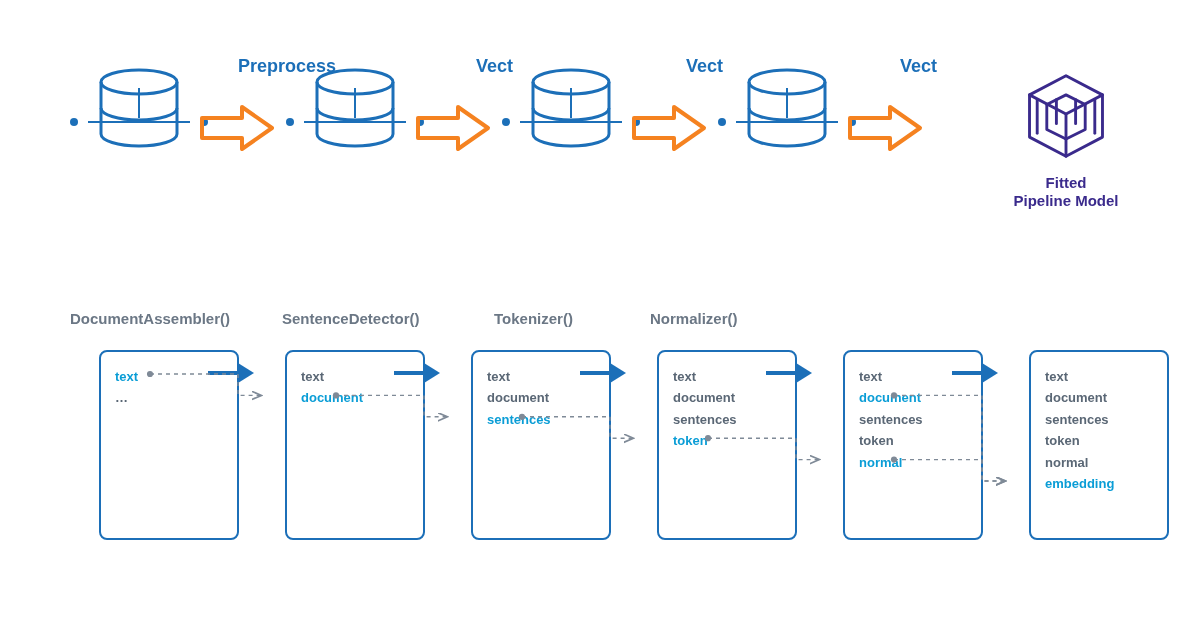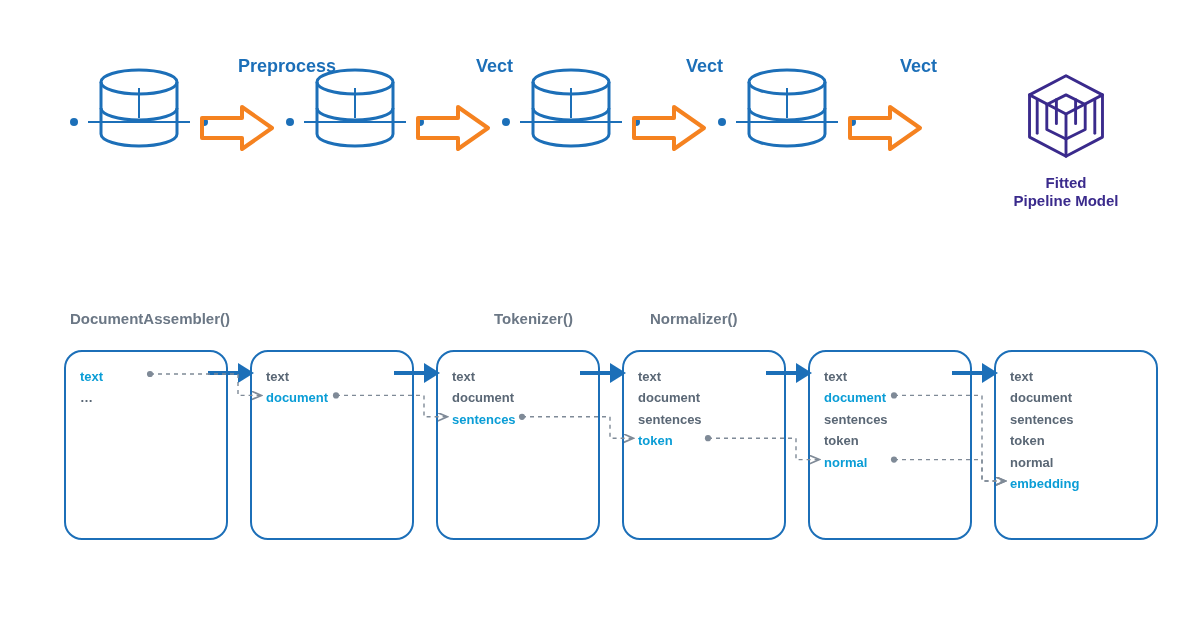--- a/index.html
+++ b/index.html
@@ -92,26 +92,27 @@
     position: absolute;
     top: 0;
     font-size: 15px;
     font-weight: 600;
     color: #6b7785;
     white-space: nowrap;
   }
   .card {
     position: absolute;
     top: 40px;
-    width: 164px;
+    width: 140px;
     height: 190px;
     border: 2.5px solid #1c6fb8;
-    border-radius: 18px;
+    border-radius: 8px;
     padding: 14px 14px;
     background: #fff;
+    margin-left: 35px;
   }
   .card .item {
     font-size: 13px;
     font-weight: 600;
     line-height: 1.65;
     color: #5a6775;
   }
   .card .item.active {
     color: #0a9dd6;
   }
@@ -243,20 +244,21 @@
     <div class="final-model-label">
       <span>Fitted</span><br>
       <span>Pipeline Model</span>
     </div>
   </div>
 </div>
 
 <div class="bottom-row">
 
   <div class="step-label" style="left:6px;">DocumentAssembler()</div>
+  <div class="step-label" style="left:218px;">SentenceDetector()</div>
   <div class="step-label" style="left:430px;text-align:right;">Tokenizer()</div>
   <div class="step-label" style="left:586px;">Normalizer()</div>
 
   <div id="cards-container">
       <div class="card" style="left: 0px;">
         <div class="item active">text</div>
         <div class="item">…</div>
       </div>
       <div class="card" style="left: 186px;">
         <div class="item">text</div>

